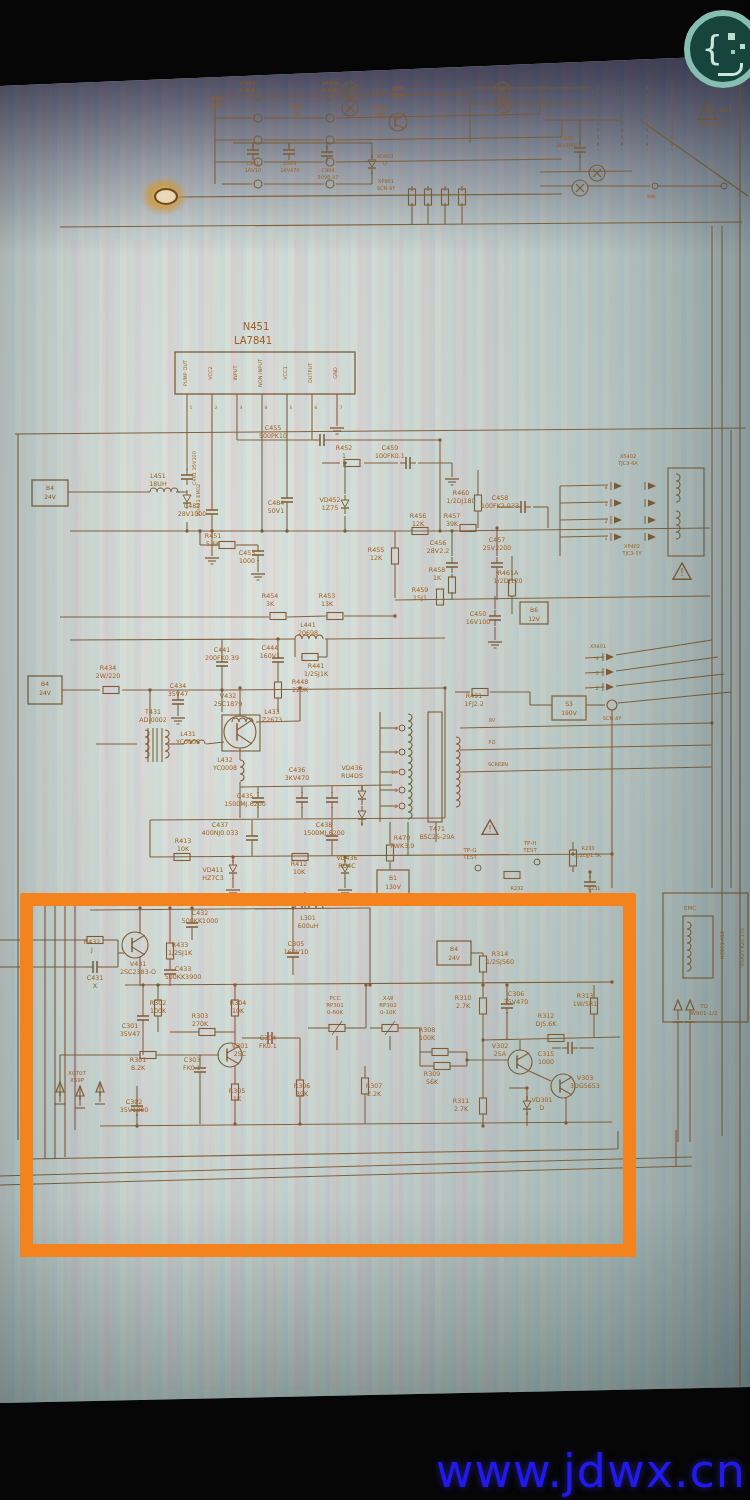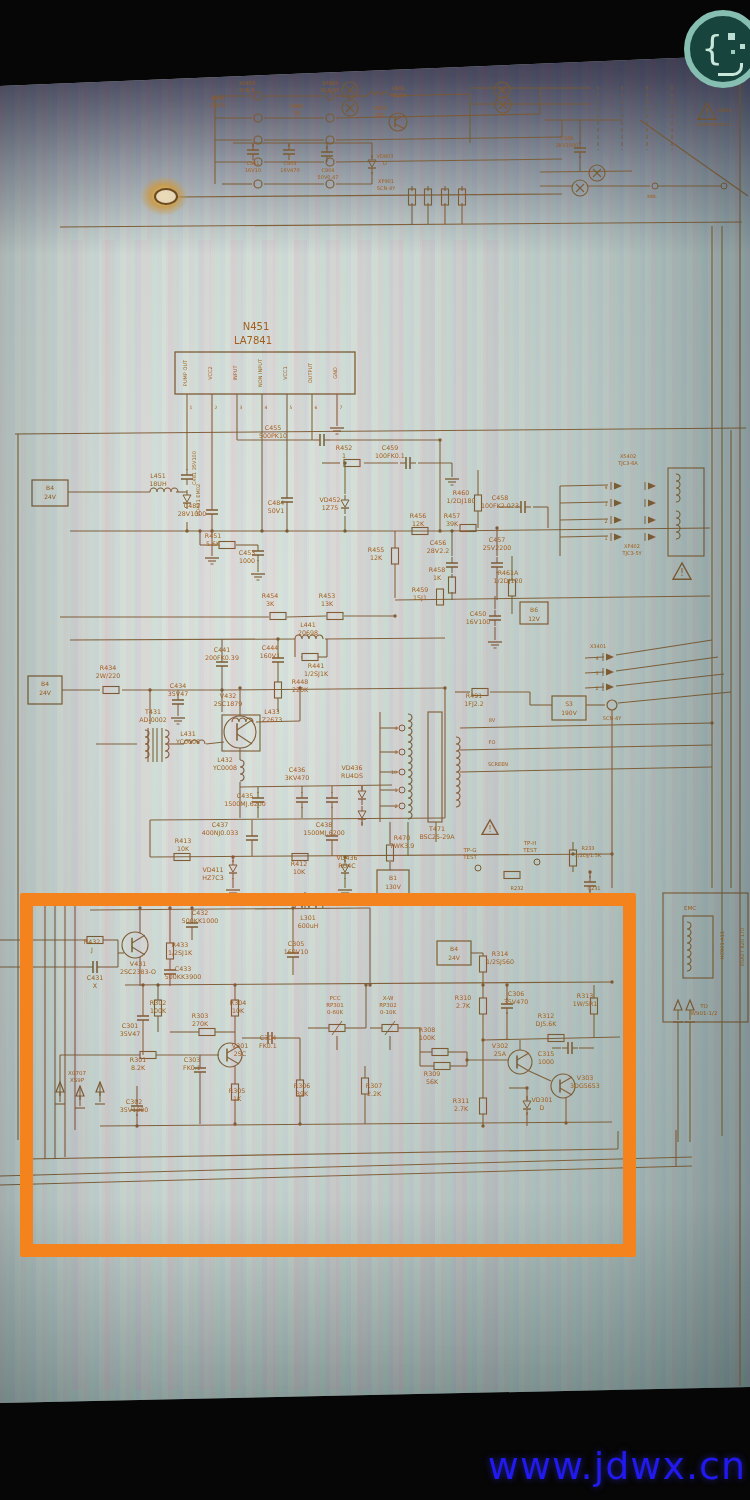--- a/index.html
+++ b/index.html
@@ -29,21 +29,21 @@
   .highlight{position:absolute;left:20px;top:893px;width:616px;height:364px;box-sizing:border-box;
      border:13px solid #f5831d;border-radius:2px;}
   .float-icon{position:absolute;left:684px;top:10px;width:78px;height:78px;border-radius:50%;
      background:#17443d;border:6px solid #86beb2;box-sizing:border-box;}
   .float-icon .brace{position:absolute;left:12px;top:12px;font-size:34px;color:#c9e6db;font-family:"DejaVu Sans Mono",monospace;}
   .float-icon .d1{position:absolute;left:38px;top:17px;width:7px;height:7px;background:#bcded2;}
   .float-icon .d2{position:absolute;left:50px;top:28px;width:5px;height:5px;background:#bcded2;}
   .float-icon .d3{position:absolute;left:41px;top:34px;width:4px;height:4px;background:#9fcabe;}
   .float-icon .squiggle{position:absolute;left:28px;top:47px;width:22px;height:10px;
      border-bottom:3px solid #c9e6db;border-right:3px solid #c9e6db;border-bottom-right-radius:10px;}
-  .watermark{position:absolute;right:4px;top:1444px;color:#2119ee;font-size:38px;letter-spacing:1px;
+  .watermark{position:absolute;right:4px;top:1444px;color:#2119ee;font-size:46px;letter-spacing:1px;
      font-family:"DejaVu Sans",sans-serif;text-shadow:0 0 7px rgba(50,50,255,.55);}
   svg text{font-family:"DejaVu Sans",sans-serif;}
 </style>
 </head>
 <body>
 
 <div class="screen">
   <div class="photo">
     <div class="paper"></div>
     <svg id="schem" width="750" height="1500" viewBox="0 0 750 1500" style="position:absolute;inset:0;">

